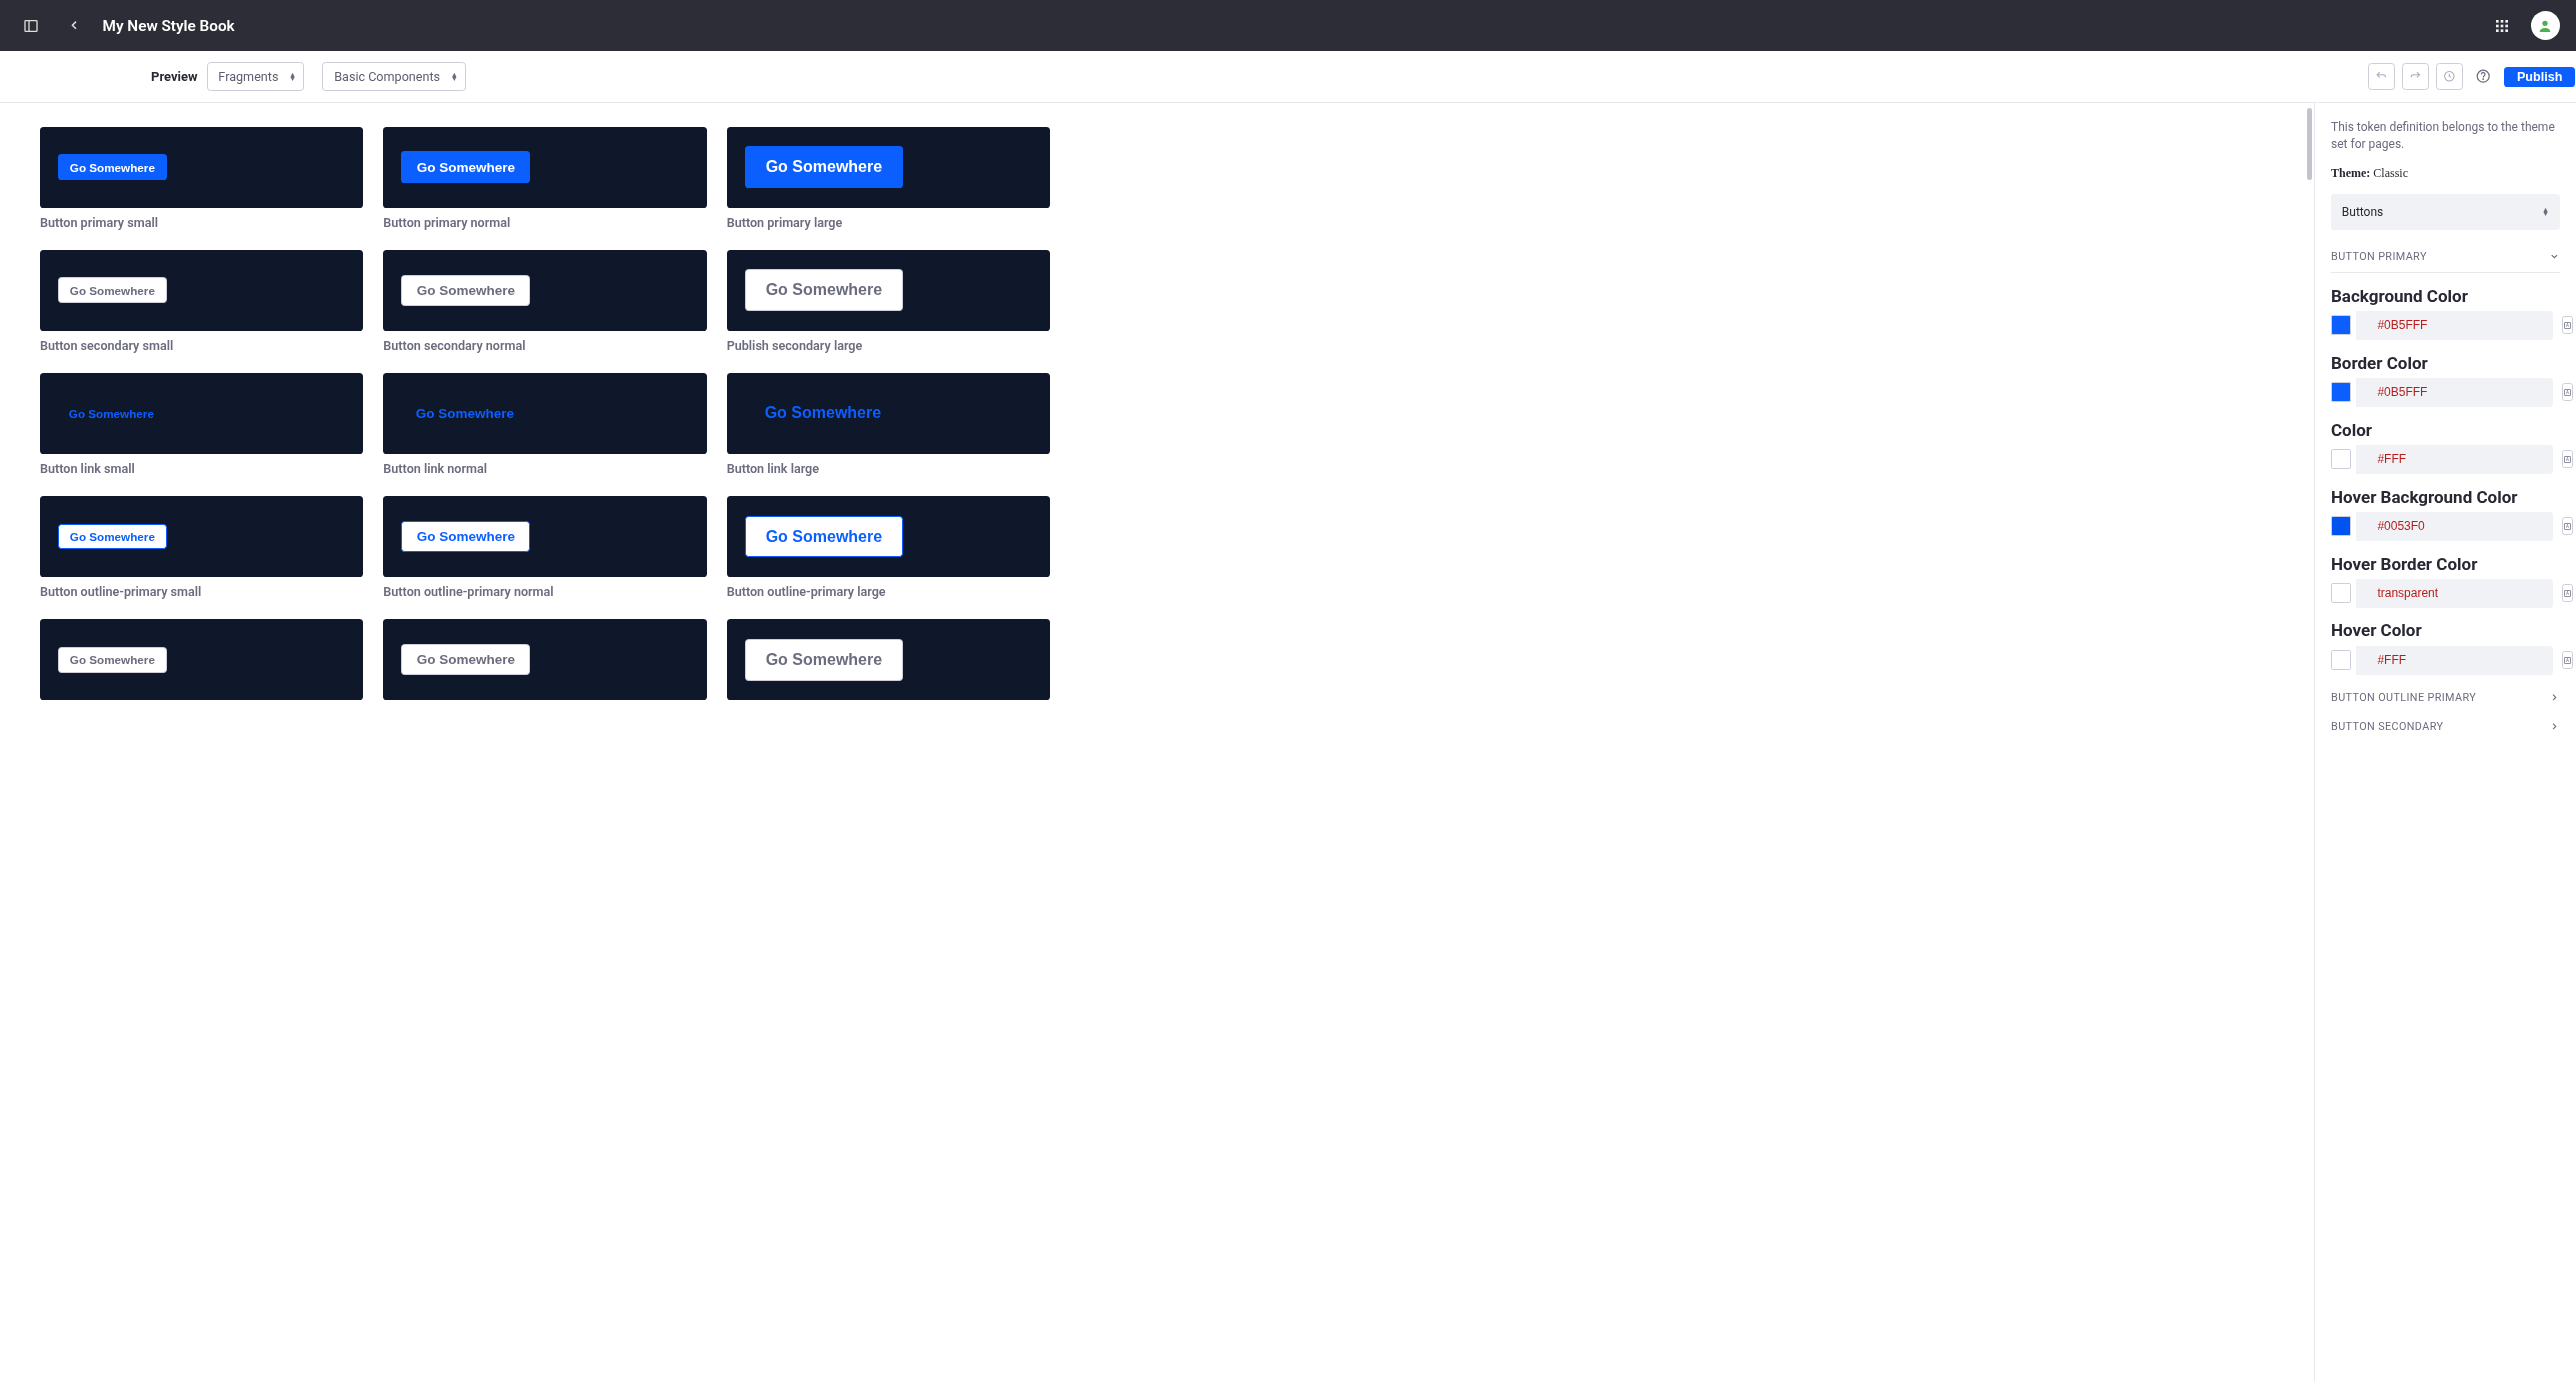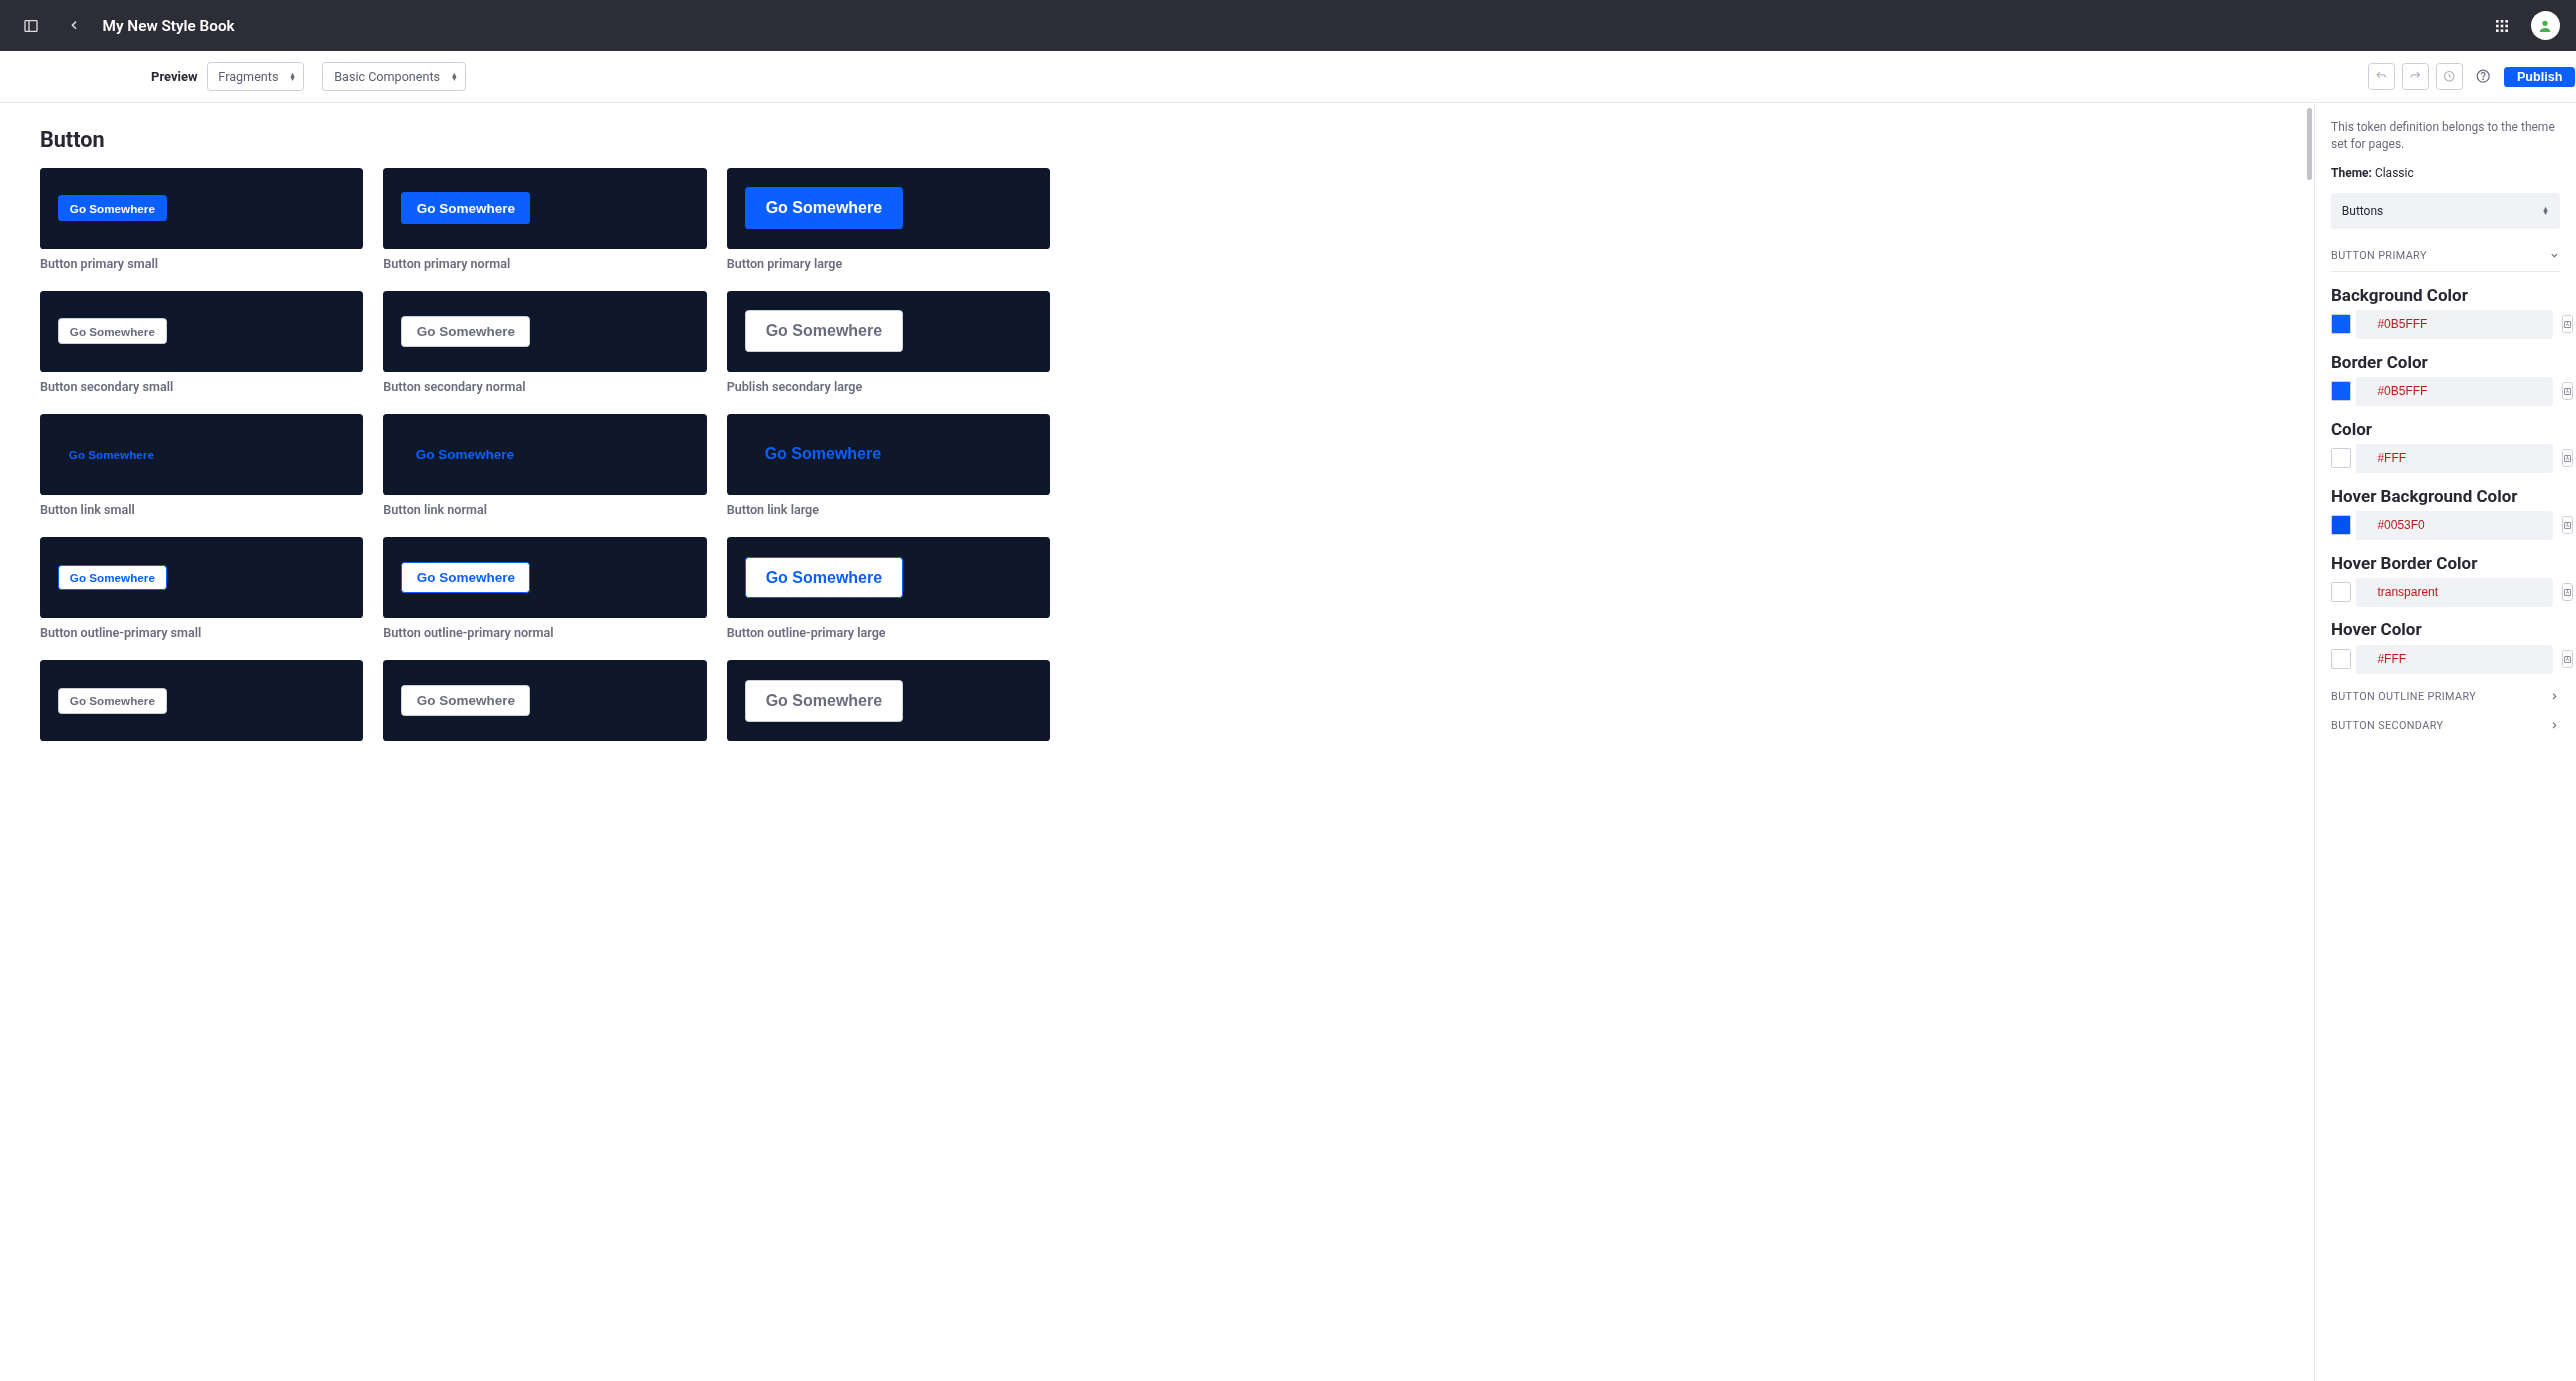--- a/index.html
+++ b/index.html
@@ -44,21 +44,21 @@
 .btn-lg { font-size: 16px; padding: 10.8px 20px; }
 .btn-primary { background:#0b5fff; color:#fff; }
 .btn-secondary { background:#fff; color:#6b6c7e; border-color:#cdced9; }
 .btn-link { background:transparent; color:#0b5fff; border:none; }
 .btn-outline-primary { background:#fff; color:#0b5fff; border-color:#0b5fff; }
 .btn-outline-secondary { background:#fff; color:#6b6c7e; border-color:#cdced9; }
 
 
 .sidebar { width: 262px; border-left: 0.9px solid #e7e7ed; padding: 16px 16px 0 16px; overflow-y: auto; font-size: 12px;}
 .help-text { color: #6b6c7e; line-height: 1.45; font-size: 12px; }
-.theme-line { margin-top: 12.6px; font-size: 12px;}
+.theme-line { margin-top: 12.6px; font-size: 12px; font-family: Liberation Serif, serif;}
 .theme-line b { font-weight: 700; }
 .side-select { margin-top: 12.6px; background: #f1f2f5; border-radius: 3.6px; height: 36px; display:flex; align-items:center; padding: 0 10.8px; position: relative; cursor:pointer; width: 100%; border:none;}
 .side-select .updown { position:absolute; right:10.8px; display:flex; flex-direction:column; line-height:3.6px; font-size:7.2px; color:#6b6c7e;}
 .group-header { margin-top: 20px; font-size: 10.8px; font-weight: 400; color: #6b6c7e; letter-spacing: 0.4px; display:flex; align-items:center; justify-content:space-between; padding-bottom:9px; border-bottom: 0.9px solid #e7e7ed;}
 .group-header.collapsed { border-bottom:none; padding-bottom:0; margin-top:16px;}
 .prop { margin-top: 12.6px; }
 .prop-label { font-size: 17px; font-weight: 700; color: #272833; margin-bottom: 5.4px; }
 .prop-row { display: flex; align-items: center; gap: 9px; }
 .color-input { display:flex; align-items:center; flex:1;}
 .swatch { width: 20px; height: 20px; border-radius: 1.8px; border: 0.9px solid #cdced9; flex-shrink:0;}
@@ -146,21 +146,20 @@
         </svg>
     </div>
     <button class="publish-btn">Publish</button>
   </div>
 </div>
 
 <div class="layout">
   <div class="canvas-wrap">
     <div class="scrollbar-fake"></div>
     <div class="canvas">
-      <div class="section-title">Button</div>
       <div class="grid" id="grid">
           <div class="tile">
             <div class="tile-box">
               <button class="btn btn-primary btn-sm">Go Somewhere</button>
             </div>
             <div class="tile-label">Button primary small</div>
           </div>
           <div class="tile">
             <div class="tile-box">
               <button class="btn btn-primary btn-md">Go Somewhere</button>

